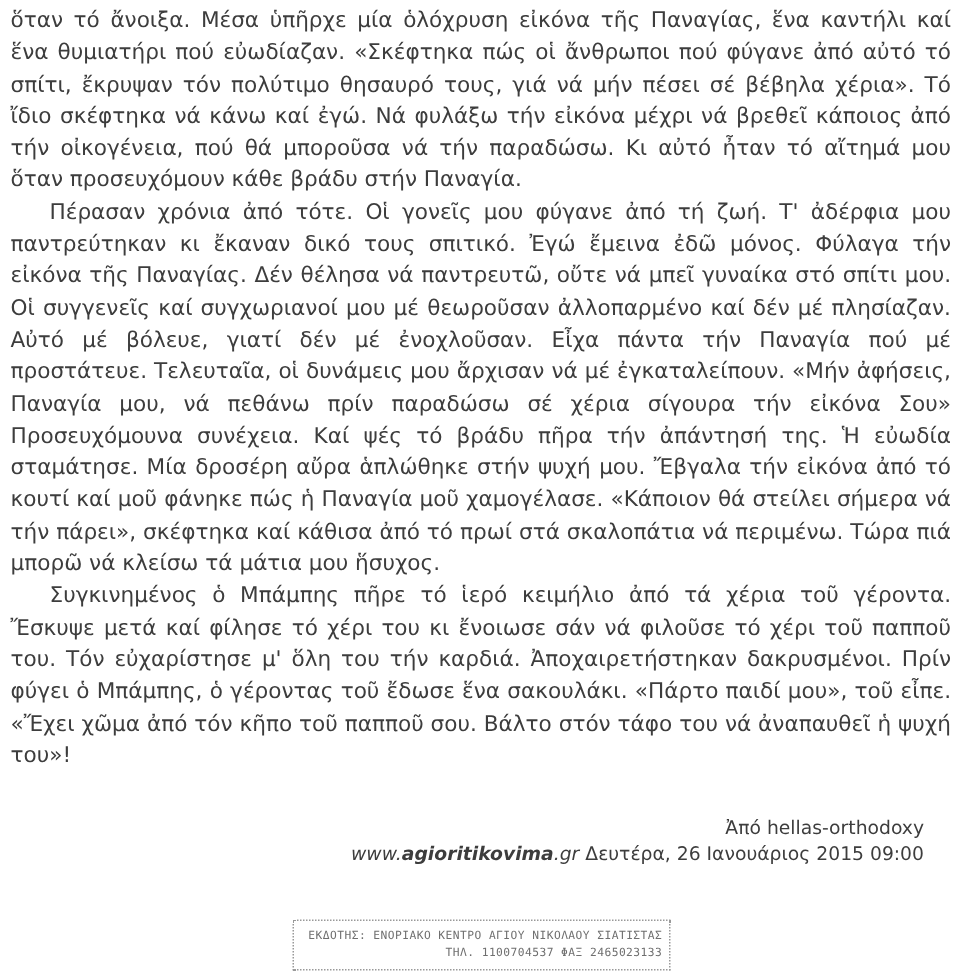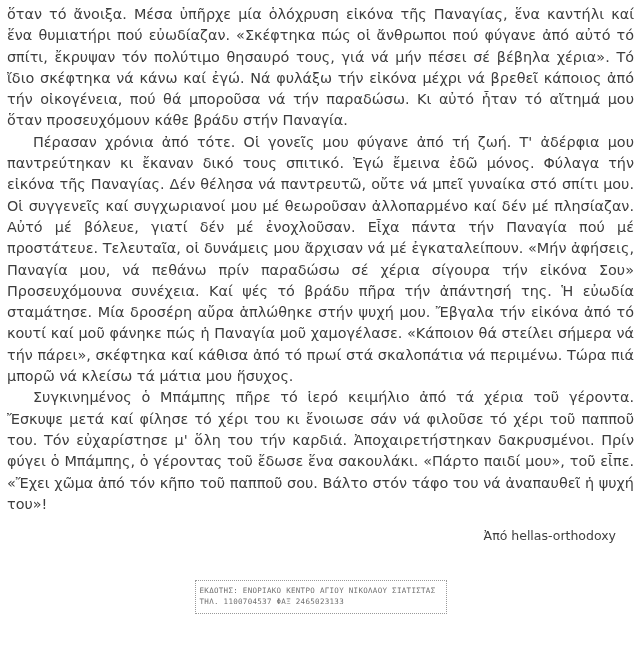--- a/index.html
+++ b/index.html
@@ -23,36 +23,36 @@
     color: #3d3d3d;
     text-align: justify;
   }
   .article p {
     margin: 0;
   }
   .article p.indent {
     text-indent: 26px;
   }
   .attribution {
-    margin-top: 12px;
+    margin-top: 28px;
     padding-right: 18px;
     text-align: right;
     font-size: 12.5px;
     line-height: 17px;
     color: #3d3d3d;
   }
   .site-italic { font-style: italic; }
   .site-bold   { font-style: italic; font-weight: bold; }
   .stamp {
     box-sizing: border-box;
     margin: 36px auto 0 auto;
     width: 252px;
     border: 1px dotted #999999;
     padding: 5px 4px 6px 4px;
-    text-align: left;
+    text-align: right;
     font-family: "DejaVu Sans Mono", monospace;
     font-size: 7.5px;
     line-height: 10.5px;
     letter-spacing: 0.3px;
     color: #6f6f6f;
   }
   .stamp div { white-space: nowrap; }
 </style>
 </head>
 <body>
@@ -60,20 +60,21 @@
 <div class="page">
 
   <div class="article">
     <p>ὅταν τό ἄνοιξα. Μέσα ὑπῆρχε μία ὁλόχρυση εἰκόνα τῆς Παναγίας, ἕνα καντήλι καί ἕνα θυμιατήρι πού εὐωδίαζαν. «Σκέφτηκα πώς οἱ ἄνθρωποι πού φύγανε ἀπό αὐτό τό σπίτι, ἔκρυψαν τόν πολύτιμο θησαυρό τους, γιά νά μήν πέσει σέ βέβηλα χέρια». Τό ἴδιο σκέφτηκα νά κάνω καί ἐγώ. Νά φυλάξω τήν εἰκόνα μέχρι νά βρεθεῖ κάποιος ἀπό τήν οἰκογένεια, πού θά μποροῦσα νά τήν παραδώσω. Κι αὐτό ἦταν τό αἴτημά μου ὅταν προσευχόμουν κάθε βράδυ στήν Παναγία.</p>
     <p class="indent">Πέρασαν χρόνια ἀπό τότε. Οἱ γονεῖς μου φύγανε ἀπό τή ζωή. Τ' ἀδέρφια μου παντρεύτηκαν κι ἔκαναν δικό τους σπιτικό. Ἐγώ ἔμεινα ἐδῶ μόνος. Φύλαγα τήν εἰκόνα τῆς Παναγίας. Δέν θέλησα νά παντρευτῶ, οὔτε νά μπεῖ γυναίκα στό σπίτι μου. Οἱ συγγενεῖς καί συγχωριανοί μου μέ θεωροῦσαν ἀλλοπαρμένο καί δέν μέ πλησίαζαν. Αὐτό μέ βόλευε, γιατί δέν μέ ἐνοχλοῦσαν. Εἶχα πάντα τήν Παναγία πού μέ προστάτευε. Τελευταῖα, οἱ δυνάμεις μου ἄρχισαν νά μέ ἐγκαταλείπουν. «Μήν ἀφήσεις, Παναγία μου, νά πεθάνω πρίν παραδώσω σέ χέρια σίγουρα τήν εἰκόνα Σου» Προσευχόμουνα συνέχεια. Καί ψές τό βράδυ πῆρα τήν ἀπάντησή της. Ἡ εὐωδία σταμάτησε. Μία δροσέρη αὔρα ἁπλώθηκε στήν ψυχή μου. Ἔβγαλα τήν εἰκόνα ἀπό τό κουτί καί μοῦ φάνηκε πώς ἡ Παναγία μοῦ χαμογέλασε. «Κάποιον θά στείλει σήμερα νά τήν πάρει», σκέφτηκα καί κάθισα ἀπό τό πρωί στά σκαλοπάτια νά περιμένω. Τώρα πιά μπορῶ νά κλείσω τά μάτια μου ἥσυχος.</p>
     <p class="indent">Συγκινημένος ὁ Μπάμπης πῆρε τό ἱερό κειμήλιο ἀπό τά χέρια τοῦ γέροντα. Ἔσκυψε μετά καί φίλησε τό χέρι του κι ἔνοιωσε σάν νά φιλοῦσε τό χέρι τοῦ παπποῦ του. Τόν εὐχαρίστησε μ' ὅλη του τήν καρδιά. Ἀποχαιρετήστηκαν δακρυσμένοι. Πρίν φύγει ὁ Μπάμπης, ὁ γέροντας τοῦ ἔδωσε ἕνα σακουλάκι. «Πάρτο παιδί μου», τοῦ εἶπε. «Ἔχει χῶμα ἀπό τόν κῆπο τοῦ παπποῦ σου. Βάλτο στόν τάφο του νά ἀναπαυθεῖ ἡ ψυχή του»!</p>
   </div>
 
   <div class="attribution">
     <div>Ἀπό hellas-orthodoxy</div>
+    <div><span class="site-italic">www.</span><span class="site-bold">agioritikovima</span><span class="site-italic">.gr</span><span> Δευτέρα, 26 Ιανουάριος 2015 09:00</span></div>
   </div>
 
   <div class="stamp">
     <div>ΕΚΔΟΤΗΣ:  ΕΝΟΡΙΑΚΟ ΚΕΝΤΡΟ ΑΓΙΟΥ ΝΙΚΟΛΑΟΥ ΣΙΑΤΙΣΤΑΣ</div>
     <div>ΤΗΛ. 1100704537 ΦΑΞ 2465023133</div>
   </div>
 
 </div>
 
 </body></html>

